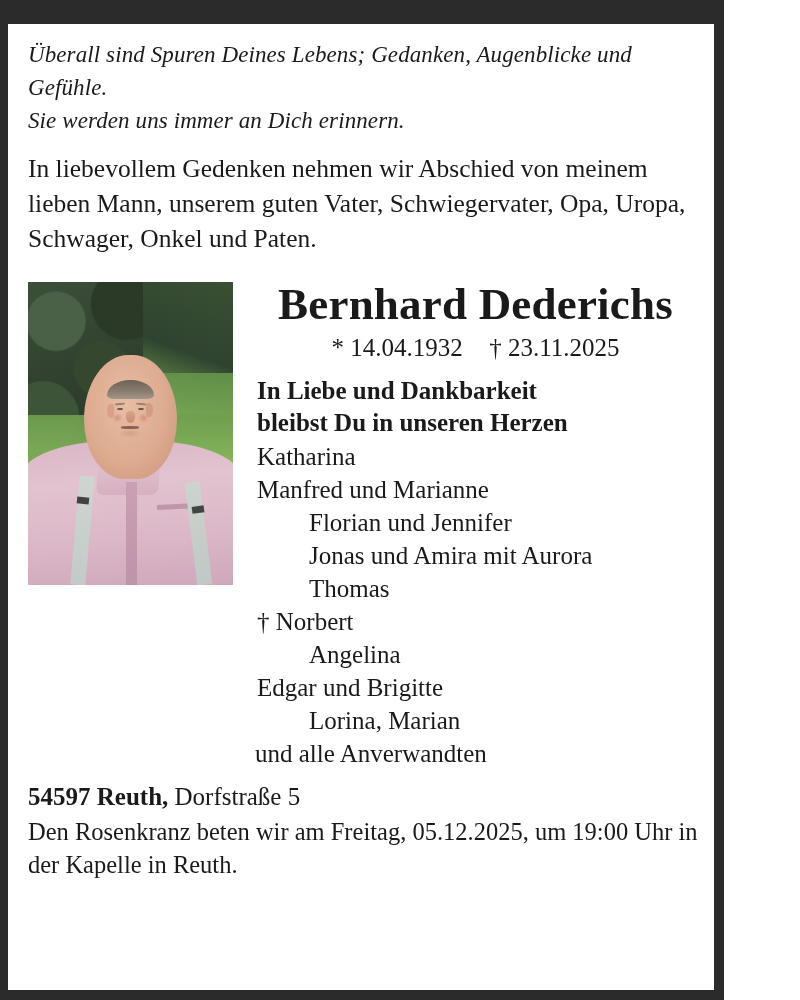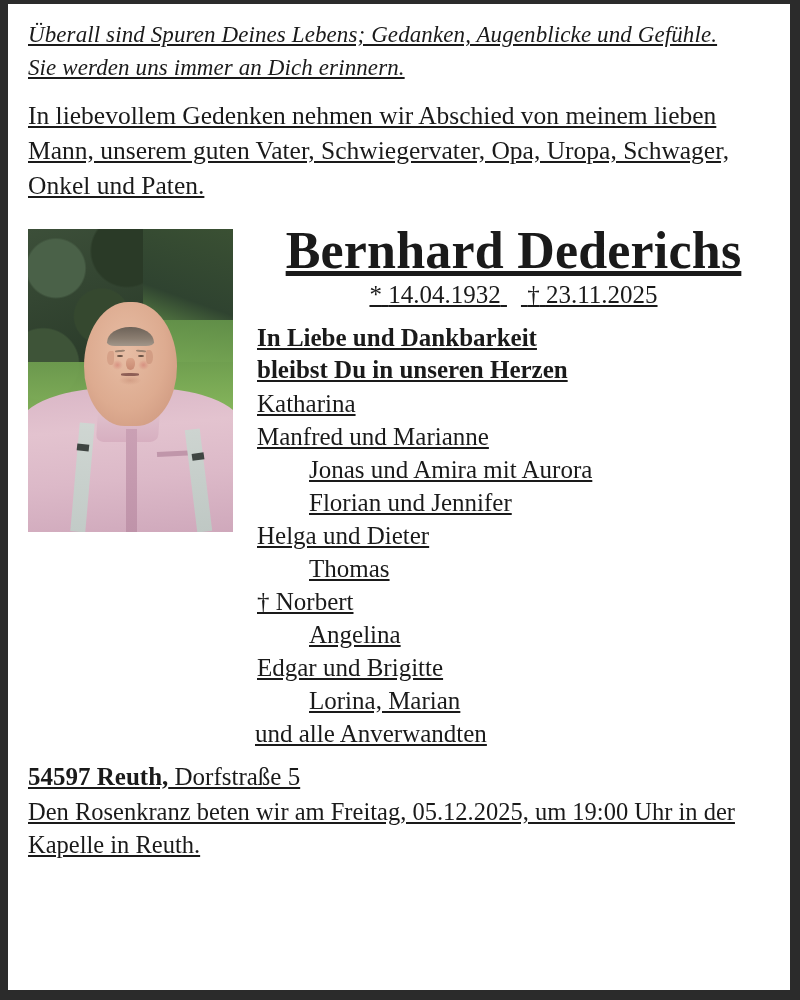--- a/index.html
+++ b/index.html
@@ -9,25 +9,24 @@
   }
   body {
     width: 800px;
     height: 1000px;
     overflow: hidden;
     font-family: "Liberation Serif", "DejaVu Serif", serif;
     color: #1a1a1a;
   }
   .notice {
     box-sizing: border-box;
-    width: 800px;
+    width: 724px;
     height: 1000px;
     background: #2b2b2b;
-    padding: 4px 10px 10px 8px;
-    text-decoration: underline;
+    padding: 24px 10px 10px 8px;
   }
   .sheet {
     box-sizing: border-box;
     width: 100%;
     height: 100%;
     background: #ffffff;
     padding: 14px 14px 0 20px;
     position: relative;
     overflow: hidden;
   }
@@ -186,21 +185,21 @@
     background: radial-gradient(ellipse, rgba(190,129,106,.4) 0%, rgba(190,129,106,0) 72%);
   }
 
   
   .rightcol {
     flex: 1 1 auto;
     min-width: 0;
     padding-top: 2px;
   }
   .deceased-name {
-    font-size: 52px;
+    font-size: 45px;
     font-weight: bold;
     line-height: 52px;
     letter-spacing: 0.2px;
     text-align: center;
     margin: 0 0 2px 0;
     white-space: nowrap;
   }
   .dates {
     text-align: center;
     font-size: 25px;
@@ -304,23 +303,22 @@
           <span>†</span>
           <span>23.11.2025</span>
         </div>
 
         <p class="tribute">In Liebe und Dankbarkeit
 bleibst Du in unseren Herzen</p>
 
         <ul class="mourners">
           <li>Katharina</li>
           <li>Manfred und Marianne</li>
+          <li class="indent">Florian und Jennifer</li>
           <li class="indent">Jonas und Amira mit Aurora</li>
-          <li class="indent">Florian und Jennifer</li>
-          <li>Helga und Dieter</li>
           <li class="indent">Thomas</li>
           <li>† Norbert</li>
           <li class="indent">Angelina</li>
           <li>Edgar und Brigitte</li>
           <li class="indent">Lorina, Marian</li>
           <li class="closing">und alle Anverwandten</li>
         </ul>
       </div>
     </div>
 

